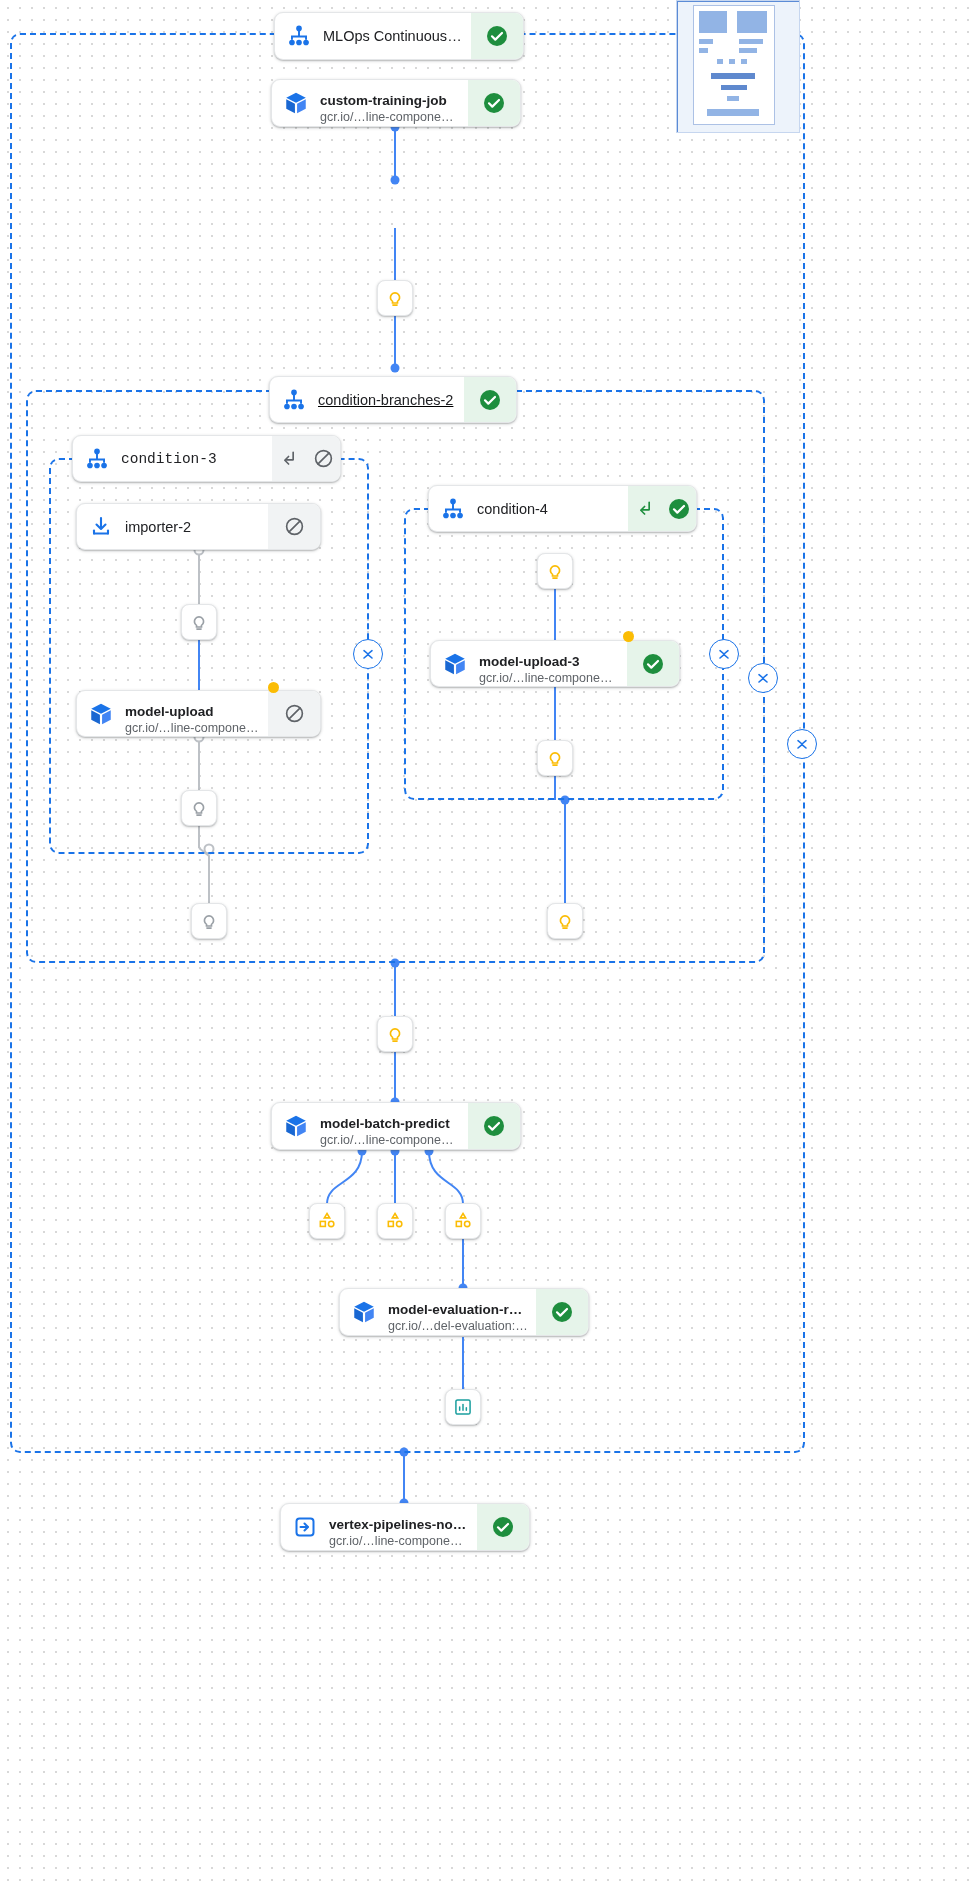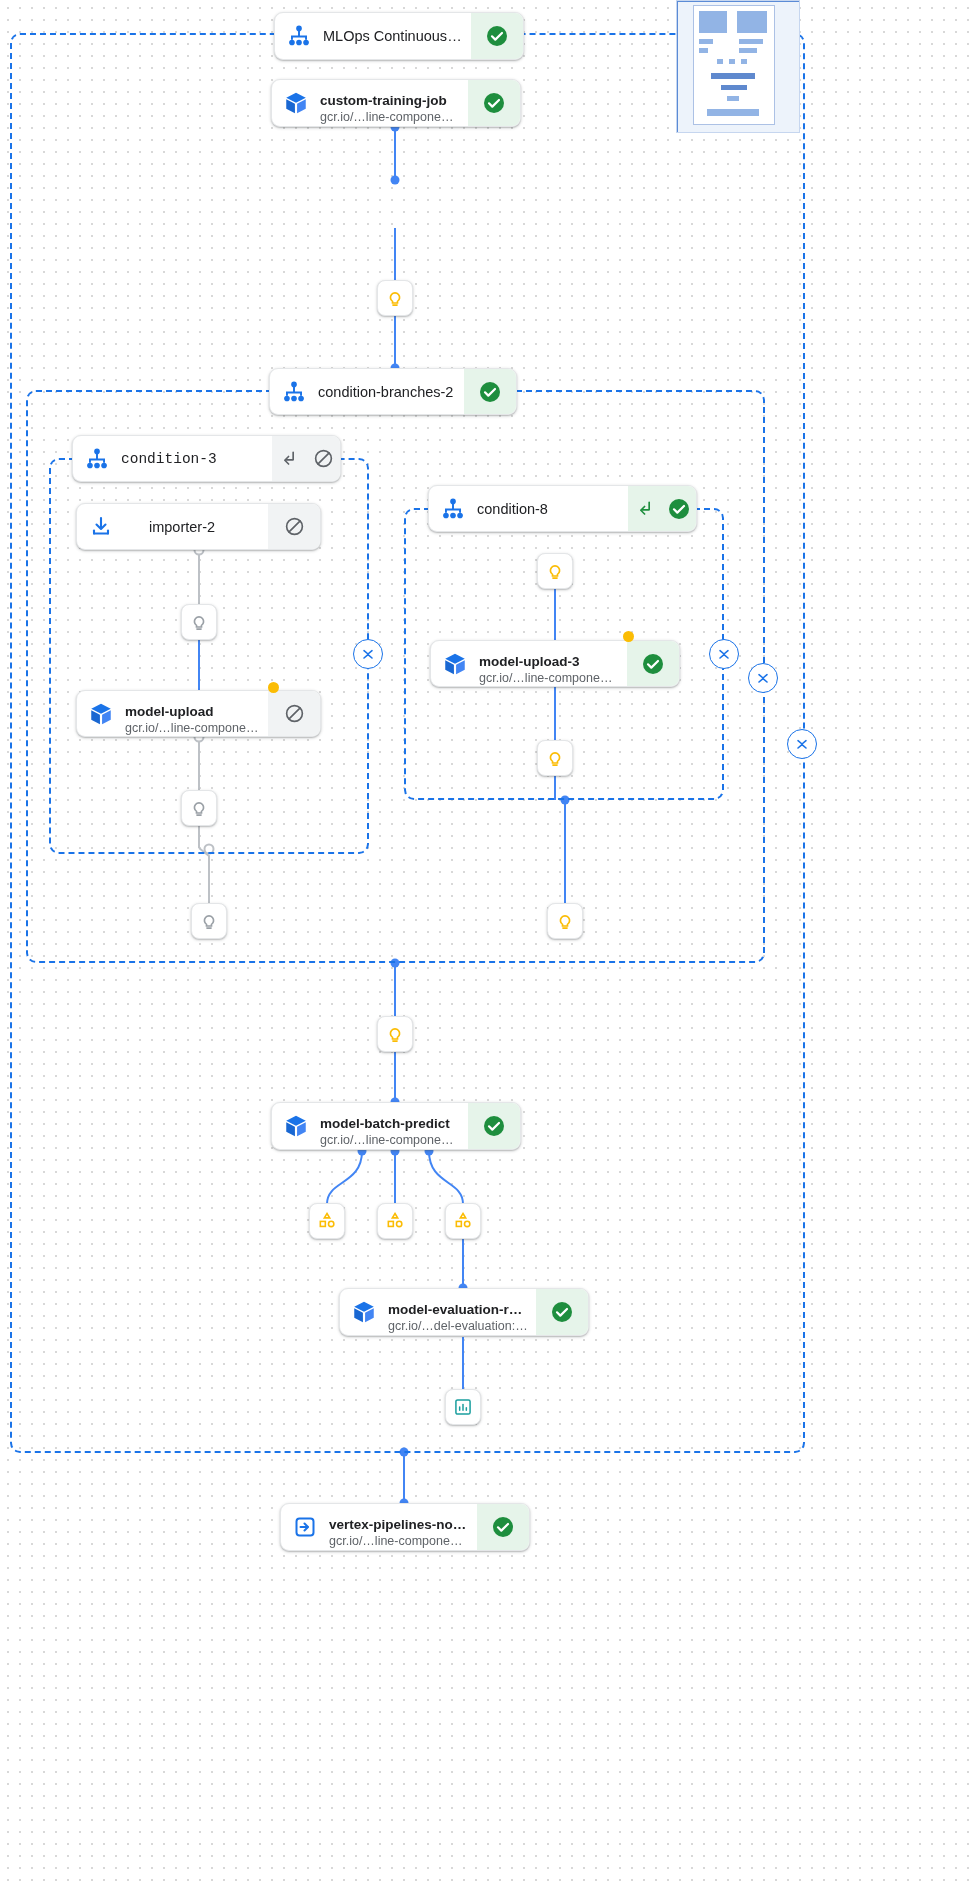--- a/index.html
+++ b/index.html
@@ -256,21 +256,21 @@
   </div>
 
 
   <div class="chip" style="left:377px; top:280px;">
     <svg width="20" height="20" viewBox="0 0 24 24" fill="none" stroke="#fbbc04" stroke-width="2" stroke-linecap="round">
       <path d="M9 16 a5.5 5.5 0 1 1 6 0 v2 h-6 z"></path>
       <path d="M9.5 20.5 h5"></path>
     </svg>
   </div>
 
-  <div class="node" style="left:269px; top:368px; width:248px; height:47px;">
+  <div class="node" style="left:269px; top:376px; width:248px; height:47px;text-decoration:underline;">
     <div class="ico">
       <svg width="26" height="26" viewBox="0 0 24 24" fill="#1a73e8">
         <circle cx="12" cy="5" r="2.6"></circle>
           <circle cx="5.5" cy="18" r="2.6"></circle>
         <circle cx="12" cy="18" r="2.6"></circle>
           <circle cx="18.5" cy="18" r="2.6"></circle>
         <path d="M5.5 15.5 v-3 h13 v3" stroke="#1a73e8" stroke-width="1.8" fill="none"></path>
         <path d="M12 7.2 v5.3" stroke="#1a73e8" stroke-width="1.8"></path>
       </svg>
     </div>
@@ -306,21 +306,21 @@
       </svg>
     </div>
     <div class="status neutral" style="width:34px;">
       <svg width="21" height="21" viewBox="0 0 24 24" fill="none" stroke="#5f6368" stroke-width="1.9">
         <circle cx="12" cy="12" r="9"></circle>
         <path d="M5.8 18.2 L18.2 5.8" stroke-linecap="round"></path>
       </svg>
     </div>
   </div>
 
-  <div class="node" style="left:76px; top:503px; width:245px; height:47px;gap:24px;">
+  <div class="node" style="left:76px; top:503px; width:245px; height:47px;">
     <div class="ico">
       <svg width="24" height="24" viewBox="0 0 24 24" fill="none" stroke="#1a73e8" stroke-width="2.1" stroke-linecap="round" stroke-linejoin="round">
         <path d="M12 3 v10"></path>
           <path d="M7.5 9.5 L12 14 L16.5 9.5"></path>
         <path d="M5 18.5 h14"></path>
           <path d="M5 15.5 v3"></path>
           <path d="M19 15.5 v3"></path>
       </svg>
     </div>
     <div class="body">
@@ -381,21 +381,21 @@
       <svg width="26" height="26" viewBox="0 0 24 24" fill="#1a73e8">
         <circle cx="12" cy="5" r="2.6"></circle>
           <circle cx="5.5" cy="18" r="2.6"></circle>
         <circle cx="12" cy="18" r="2.6"></circle>
           <circle cx="18.5" cy="18" r="2.6"></circle>
         <path d="M5.5 15.5 v-3 h13 v3" stroke="#1a73e8" stroke-width="1.8" fill="none"></path>
         <path d="M12 7.2 v5.3" stroke="#1a73e8" stroke-width="1.8"></path>
       </svg>
     </div>
     <div class="body">
-      <div class="title">condition-8</div>
+      <div class="title">condition-4</div>
     </div>
     <div class="status ok" style="width:34px;">
       <svg width="20" height="20" viewBox="0 0 24 24" fill="none" stroke="#1e8e3e" stroke-width="2" stroke-linecap="round" stroke-linejoin="round">
         <path d="M17 4 v9 H8"></path>
           <path d="M11.5 9 L7 13.5 L11.5 18"></path>
       </svg>
     </div>
     <div class="status ok" style="width:34px;">
       <svg width="24" height="24" viewBox="0 0 24 24">
         <circle cx="12" cy="12" r="10" fill="#1e8e3e"></circle>

